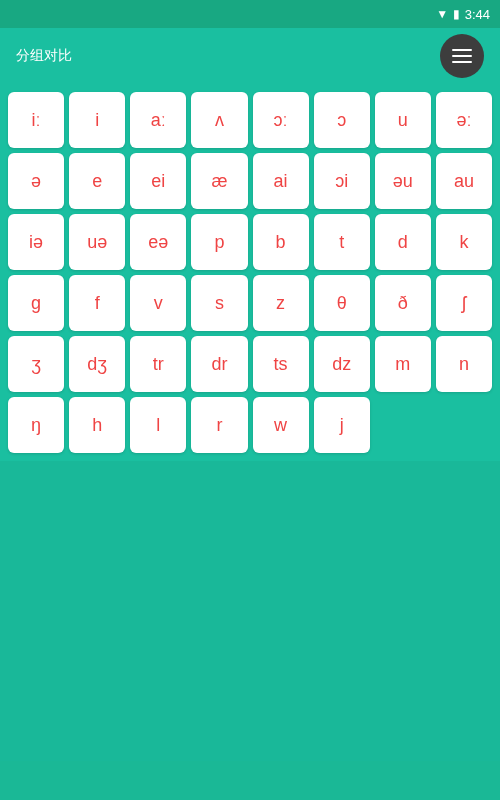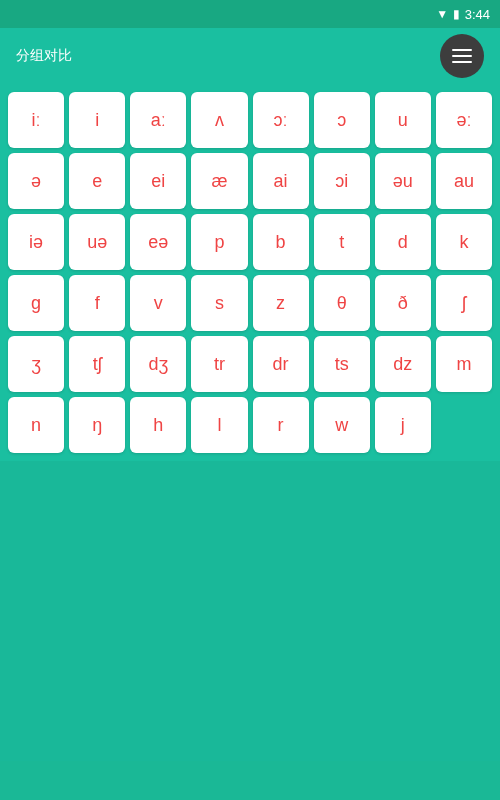--- a/index.html
+++ b/index.html
@@ -164,21 +164,20 @@
       <div class="phoneme-cell">k</div>
       <div class="phoneme-cell">g</div>
       <div class="phoneme-cell">f</div>
       <div class="phoneme-cell">v</div>
       <div class="phoneme-cell">s</div>
       <div class="phoneme-cell">z</div>
       <div class="phoneme-cell">θ</div>
       <div class="phoneme-cell">ð</div>
       <div class="phoneme-cell">ʃ</div>
       <div class="phoneme-cell">ʒ</div>
-      <div class="phoneme-cell">tʃ</div>
       <div class="phoneme-cell">dʒ</div>
       <div class="phoneme-cell">tr</div>
       <div class="phoneme-cell">dr</div>
       <div class="phoneme-cell">ts</div>
       <div class="phoneme-cell">dz</div>
       <div class="phoneme-cell">m</div>
       <div class="phoneme-cell">n</div>
       <div class="phoneme-cell">ŋ</div>
       <div class="phoneme-cell">h</div>
       <div class="phoneme-cell">l</div>

